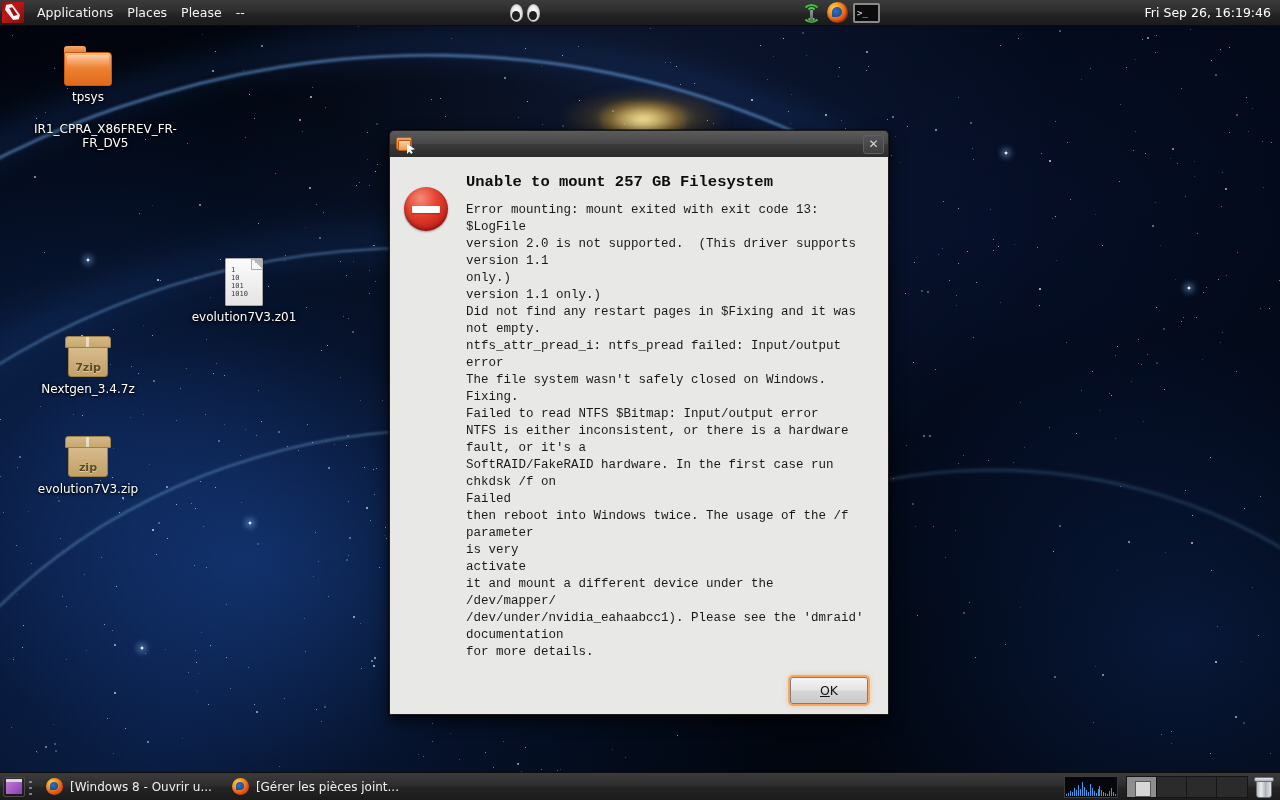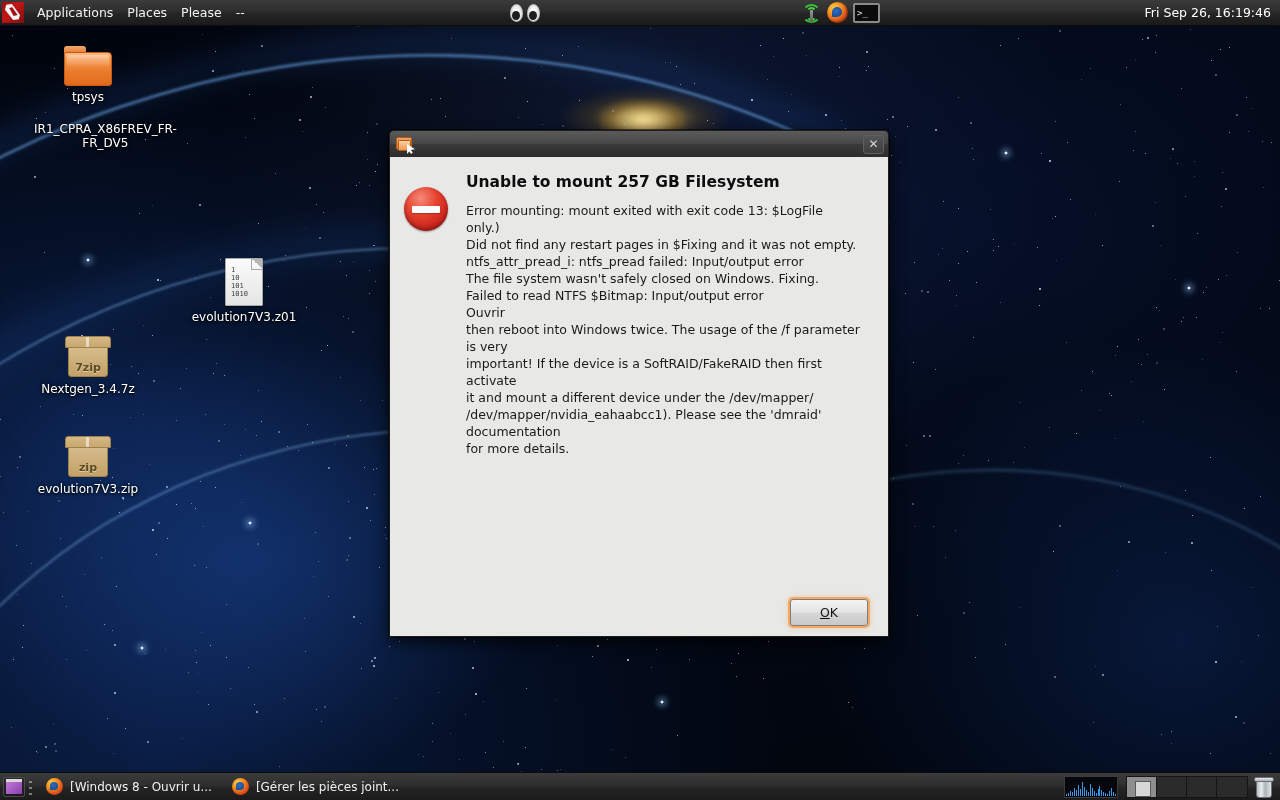--- a/index.html
+++ b/index.html
@@ -480,21 +480,21 @@
   }
   .err-icon::after {
     content: "";
     position: absolute;
     left: 8px; top: 19px;
     width: 28px; height: 7px;
     background: #fdfdfd;
     border-radius: 1px;
     box-shadow: 0 1px 1px rgba(0,0,0,0.25);
   }
-  .dlg-text { flex: 1 1 auto; }
+  .dlg-text { flex: 1 1 auto; font-family: Liberation Mono, monospace; }
   .dlg-heading {
     font-size: 15.5px;
     font-weight: bold;
     color: #0d0d0d;
     margin-bottom: 11px;
   }
   .dlg-lines {
     font-size: 12.5px;
     line-height: 17px;
     color: #1a1a1a;
@@ -1474,32 +1474,35 @@
       <div class="win-close">✕</div>
     </div>
 
     <div class="dlg-body">
       <div class="dlg-row">
         <div class="err-icon"></div>
         <div class="dlg-text">
           <div class="dlg-heading">Unable to mount 257 GB Filesystem</div>
           <div class="dlg-lines" id="dlg-lines">
               <div>Error mounting: mount exited with exit code 13: $LogFile</div>
+              <div>version 2.0 is not supported.  (This driver supports version 1.1</div>
               <div>only.)</div>
+              <div>version 1.1 only.)</div>
               <div>Did not find any restart pages in $Fixing and it was not empty.</div>
               <div>ntfs_attr_pread_i: ntfs_pread failed: Input/output error</div>
               <div>The file system wasn't safely closed on Windows. Fixing.</div>
               <div>Failed to read NTFS $Bitmap: Input/output error</div>
-              <div>Ouvrir</div>
+              <div>NTFS is either inconsistent, or there is a hardware fault, or it's a</div>
+              <div>SoftRAID/FakeRAID hardware. In the first case run chkdsk /f on</div>
+              <div>Failed</div>
               <div>then reboot into Windows twice. The usage of the /f parameter</div>
               <div>is very</div>
-              <div>important! If the device is a SoftRAID/FakeRAID then first</div>
               <div>activate</div>
               <div>it and mount a different device under the /dev/mapper/</div>
-              <div>/dev/mapper/nvidia_eahaabcc1). Please see the 'dmraid'</div>
+              <div>/dev/under/nvidia_eahaabcc1). Please see the 'dmraid'</div>
               <div>documentation</div>
               <div>for more details.</div>
             </div>
         </div>
       </div>
 
       <div class="dlg-actions">
         <button class="btn-ok"><u>O</u><span>K</span></button>
       </div>
     </div>

